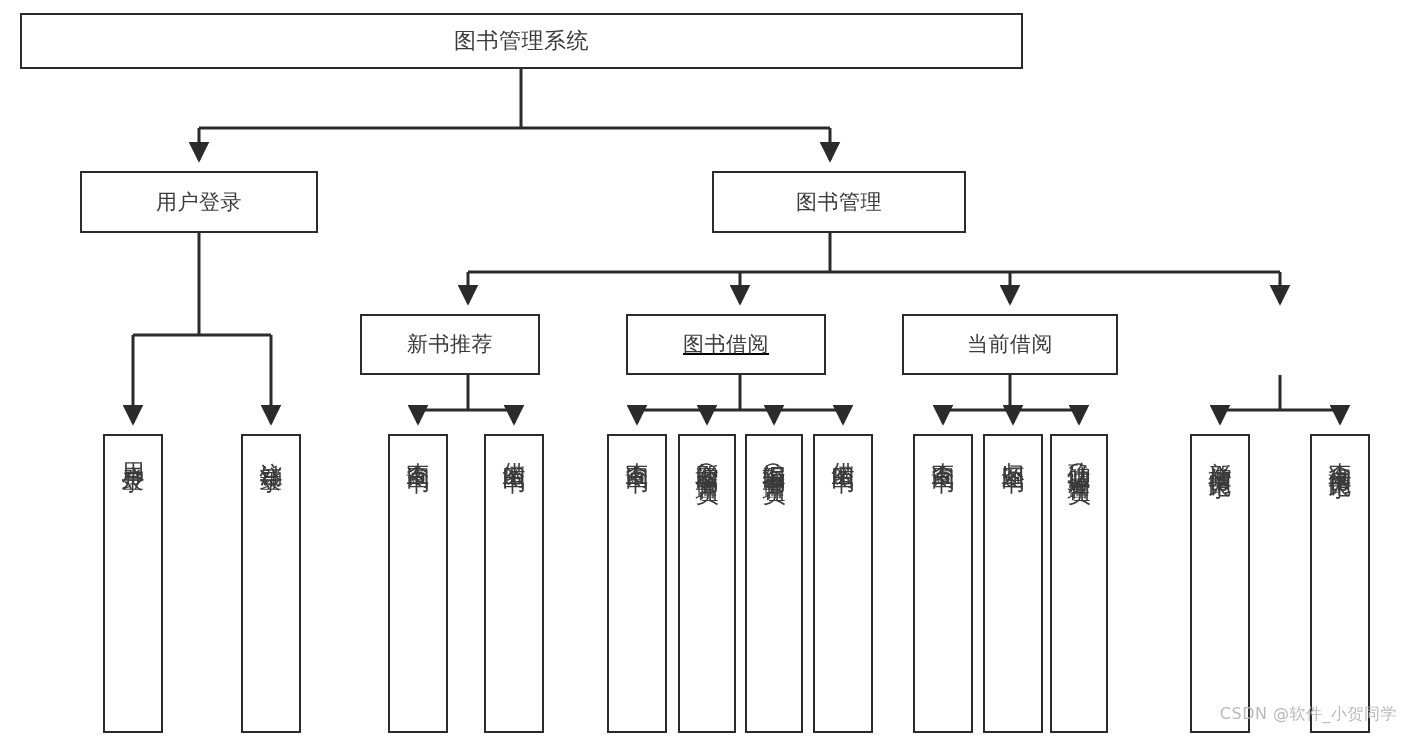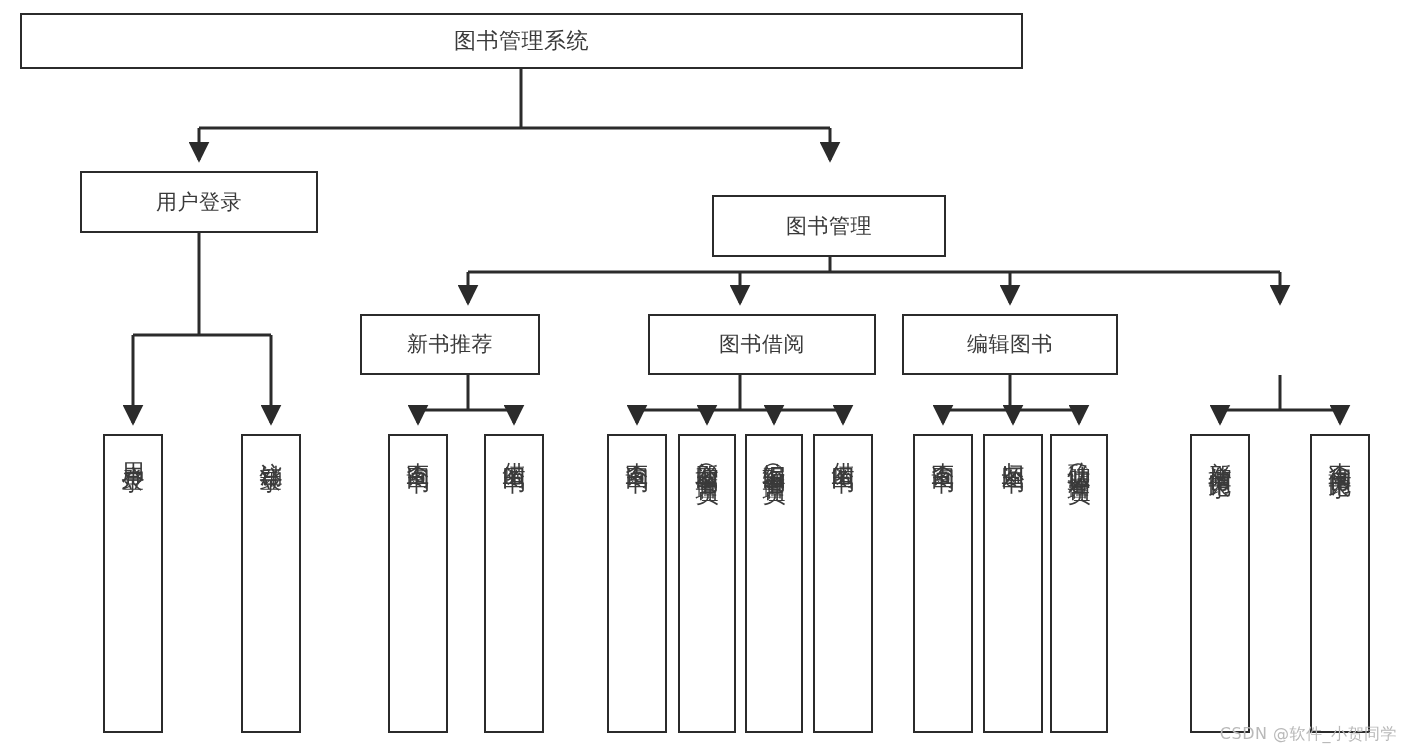--- a/index.html
+++ b/index.html
@@ -59,21 +59,21 @@
     writing-mode: vertical-rl;
     text-orientation: upright;
     font-size: 23px;
     letter-spacing: 3px;
     line-height: 1;
     text-align: start;
   }
   #watermark {
     position: absolute;
     right: 8px;
-    bottom: 2px;
+    bottom: 22px;
     font-size: 16px;
     color: #b9b9b9;
     letter-spacing: 0.5px;
     z-index: 5;
     white-space: nowrap;
   }
 </style>
 </head>
 <body>
 
@@ -129,32 +129,32 @@
     </g>
   </svg>
 
   <div class="node horiz root" style="left: 20px; top: 13px; width: 1003px; height: 56px;">
     <span class="node-label">图书管理系统</span>
   </div>
 
   <div class="node horiz" style="left: 80px; top: 171px; width: 238px; height: 62px;">
     <span class="node-label">用户登录</span>
   </div>
-  <div class="node horiz" style="left: 712px; top: 171px; width: 234px; height: 62px; margin-top: 24px;">
+  <div class="node horiz" style="left: 712px; top: 171px; width: 254px; height: 62px;">
     <span class="node-label">图书管理</span>
   </div>
 
   <div class="node horiz" style="left: 360px; top: 314px; width: 180px; height: 61px;">
     <span class="node-label">新书推荐</span>
   </div>
-  <div class="node horiz" style="left: 648px; top: 314px; width: 228px; height: 61px;">
+  <div class="node horiz" style="left: 626px; top: 314px; width: 200px; height: 61px; text-decoration: underline;">
     <span class="node-label">图书借阅</span>
   </div>
   <div class="node horiz" style="left: 902px; top: 314px; width: 216px; height: 61px;">
-    <span class="node-label">编辑图书</span>
+    <span class="node-label">当前借阅</span>
   </div>
 
   <div class="node vert" style="left: 103px; top: 434px; width: 60px; height: 299px;">
     <span class="node-label">用户登录</span>
   </div>
   <div class="node vert" style="left: 241px; top: 434px; width: 60px; height: 299px;">
     <span class="node-label">注销登录</span>
   </div>
   <div class="node vert" style="left: 388px; top: 434px; width: 60px; height: 299px;">
     <span class="node-label">查询图书</span>

